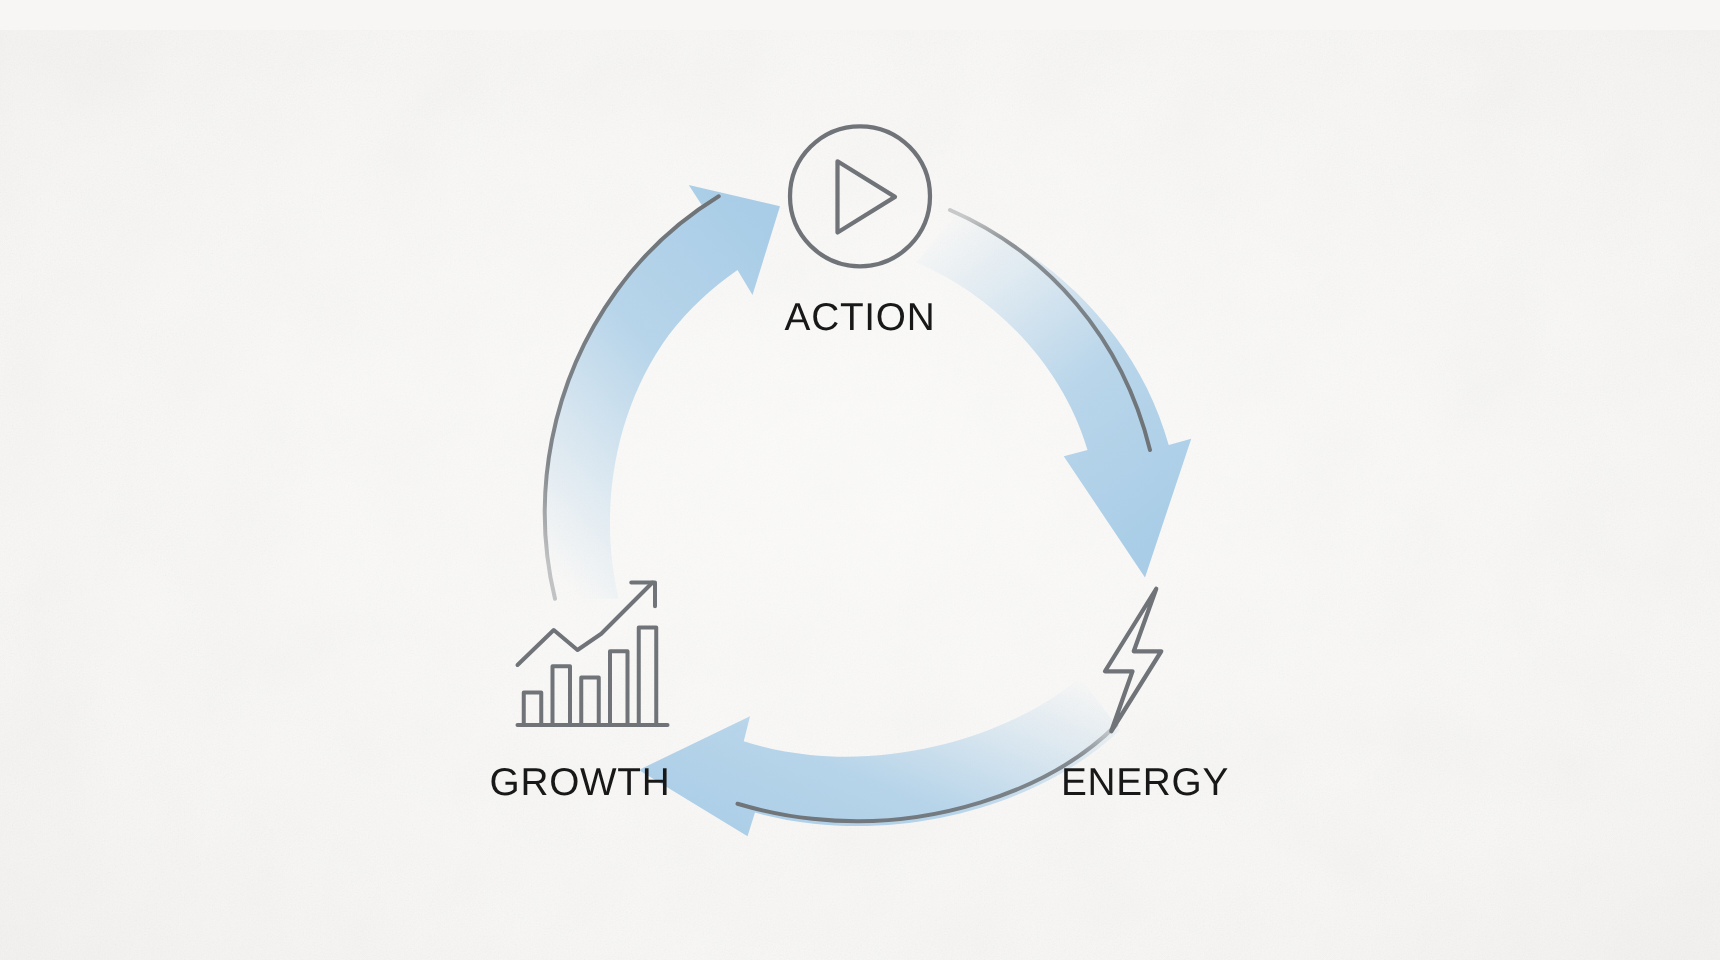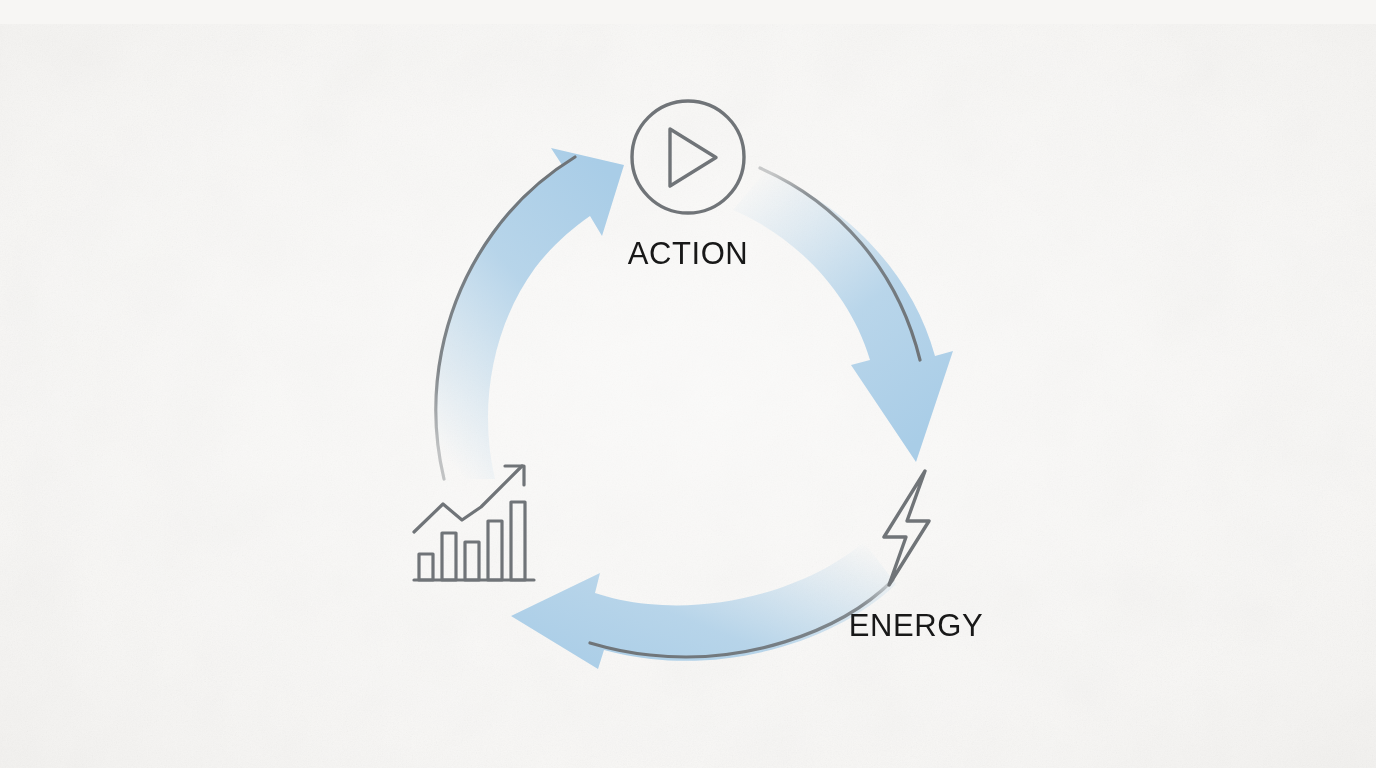--- a/index.html
+++ b/index.html
@@ -220,14 +220,15 @@
 
       <polyline points="414,508 443,480 462,496 481,483 522,442"></polyline>
       <polyline points="505,442 524,442 524,461"></polyline>
     </g>
   </svg>
 
   <div class="node-label" id="label-action">ACTION</div>
 
   <div class="node-label" id="label-energy">ENERGY</div>
 
+  <div class="node-label" id="label-growth">GROWTH</div>
 
 </div>
 
 </body></html>

